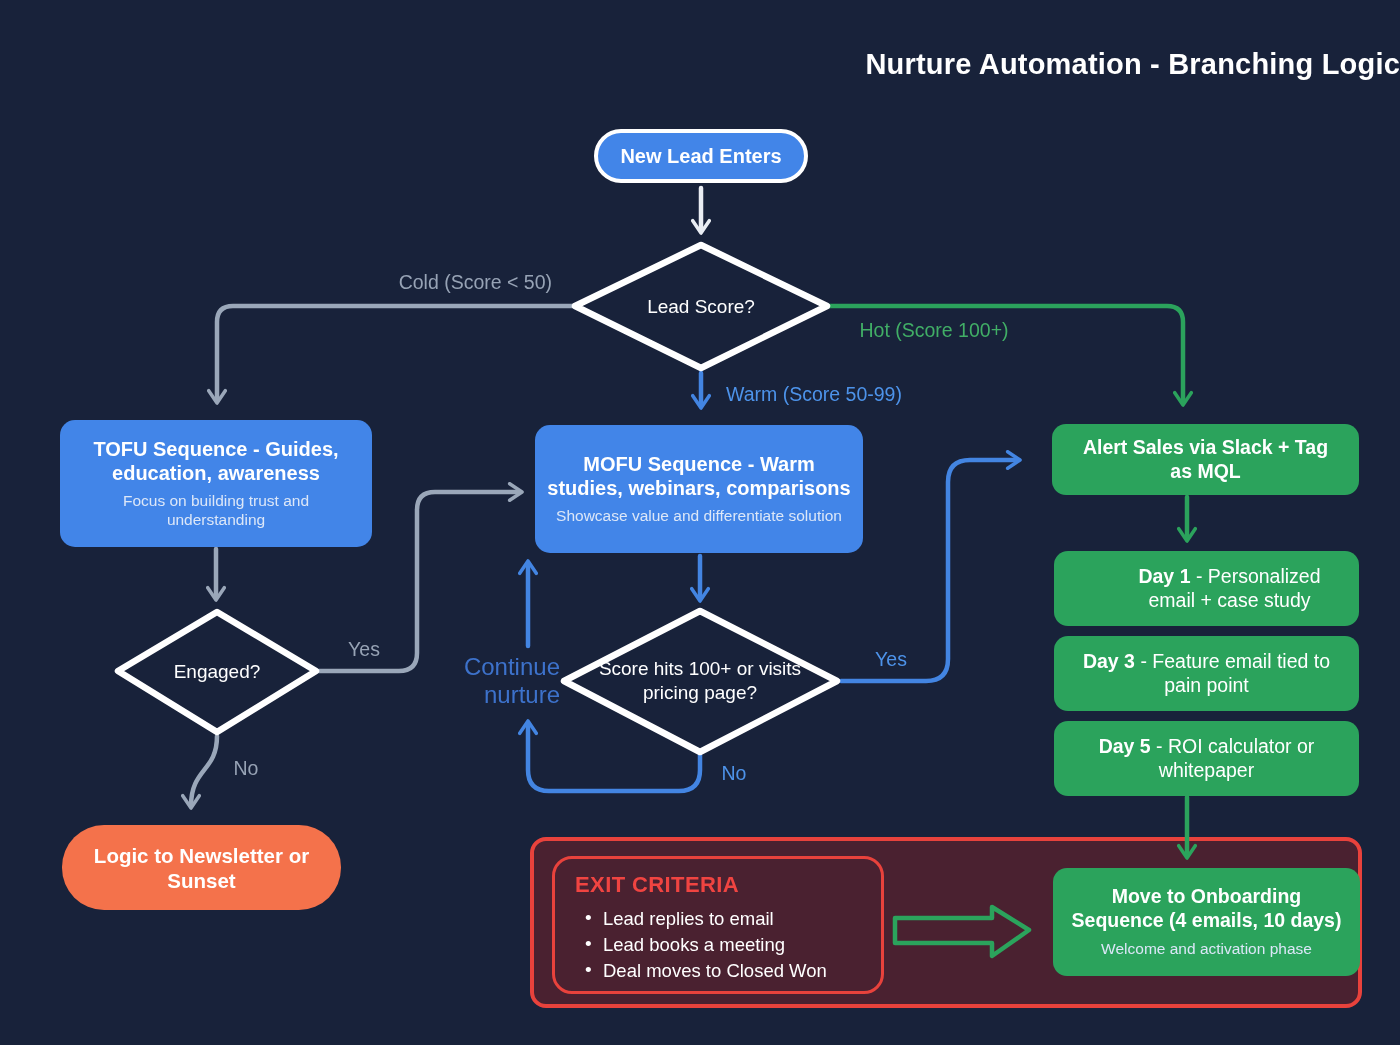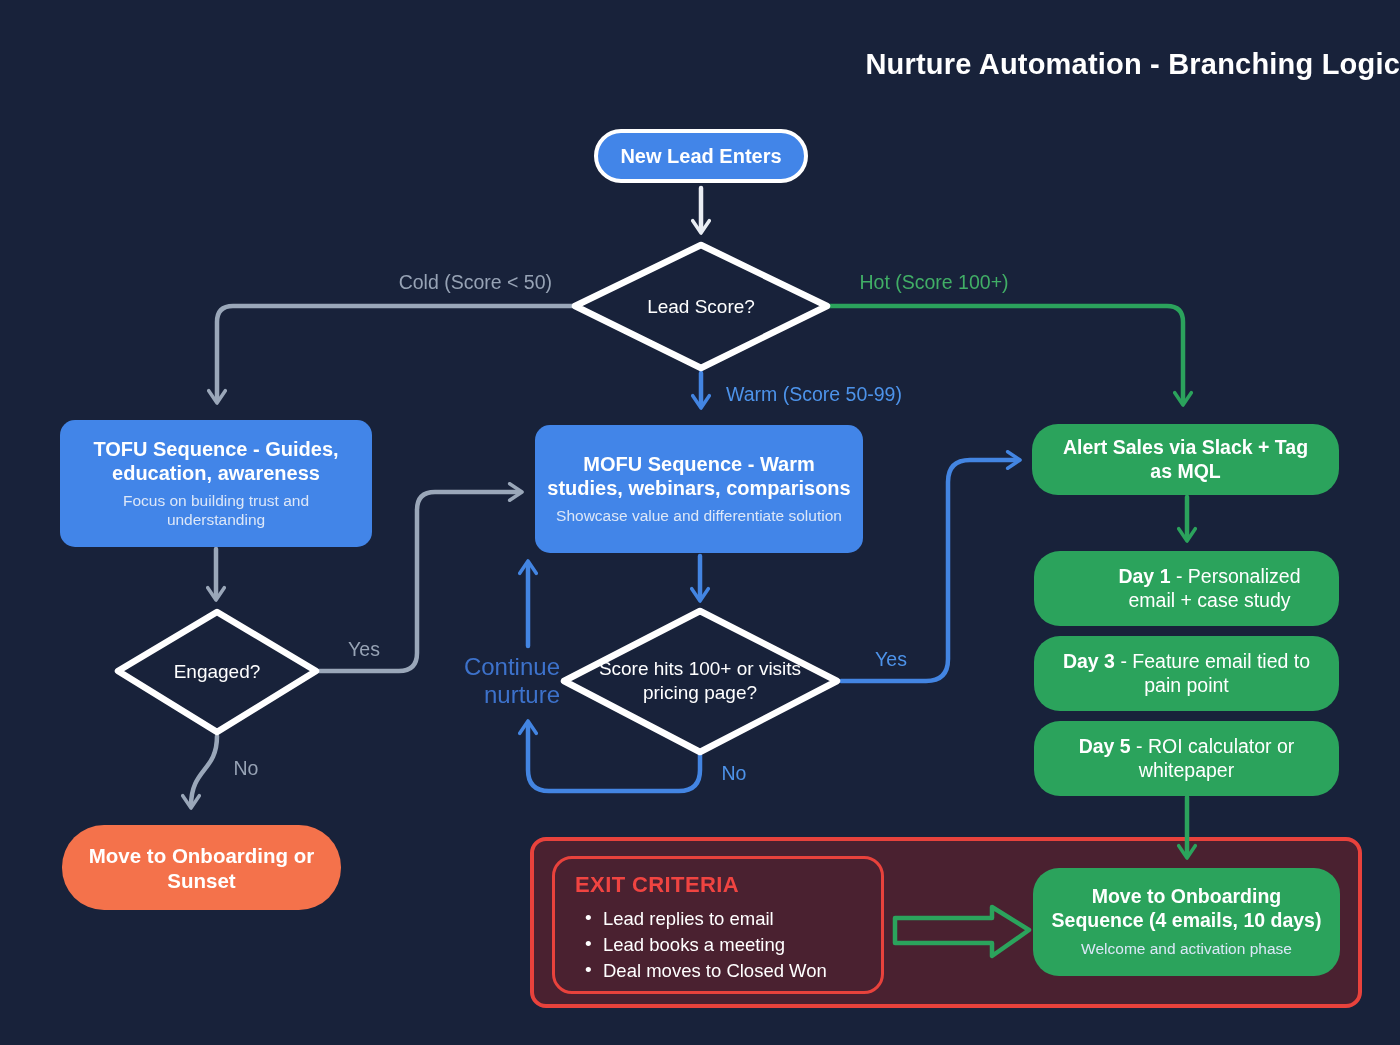--- a/index.html
+++ b/index.html
@@ -33,21 +33,21 @@
     text-align:right; font-size:29px; font-weight:700;
     letter-spacing:0.2px; color:var(--white);margin-top:8px;
   }
   .layer { position:absolute; left:0; top:0; width:1400px; height:1045px; }
   .node {
     position:absolute; box-sizing:border-box;
     display:flex; flex-direction:column; align-items:center; justify-content:center;
     text-align:center; line-height:1.22;
   }
   .blue-box  { background:var(--node-blue);  border-radius:15px; }
-  .green-box { background:var(--node-green); border-radius:26px; }
+  .green-box { background:var(--node-green); border-radius:14px;margin-left:20px; }
   .pill {
     background:var(--node-blue); border:4px solid var(--white);
     border-radius:30px; font-size:20px; font-weight:700;
   }
   .orange-pill {
     background:var(--node-orange); border-radius:42px;
     font-size:20.5px; font-weight:700;
   }
   .node-title   { font-weight:700; font-size:20px; }
   .node-sub     { font-weight:400; font-size:15.5px; color:var(--subtitle); margin-top:7px; }
@@ -55,21 +55,21 @@
   .day-text     { font-size:19.5px; font-weight:400; padding:0 14px; }
   .day-text b   { font-weight:700; }
   .diamond-label {
     position:absolute; display:flex; align-items:center; justify-content:center;
     text-align:center; font-size:19px; line-height:1.25; color:var(--white);
   }
   .edge-label {
     position:absolute; font-size:19.5px; text-align:center; line-height:1.18;
   }
   .lg { color:var(--label-gray); }
-  .lgr{ color:var(--label-green); }
+  .lgr{ color:var(--label-green);margin-top:48px; }
   .lb { color:var(--label-blue); }
   .lc { color:var(--continue-blue); font-size:24px;text-align:right; }
   
   .exit-container {
     position:absolute; left:530px; top:837px; width:832px; height:171px;
     box-sizing:border-box; background:var(--maroon);
     border:4px solid var(--red); border-radius:16px;
   }
   .exit-box {
     position:absolute; left:18px; top:15px; width:332px; height:138px;
@@ -182,21 +182,21 @@
   <div class="edge-label lg" style="left:338px; top:638px; width:52px;">Yes</div>
   <div class="edge-label lg" style="left:224px; top:757px; width:44px;">No</div>
 
   <div class="diamond-label" style="left:580px; top:655px; width:240px; height:52px;">Score hits 100+ or visits pricing page?</div>
 
   <div class="edge-label lc" style="left:462px; top:653px; width:98px;">Continue nurture</div>
   <div class="edge-label lb" style="left:865px; top:648px; width:52px;">Yes</div>
   <div class="edge-label lb" style="left:710px; top:762px; width:48px;">No</div>
 
   <div class="node orange-pill" style="left:62px; top:825px; width:279px; height:85px; padding:6px 18px;">
-    <span>Move to Onboarding or Sunset</span>
+    <span>Logic to Newsletter or Sunset</span>
   </div>
 
   <div class="node green-box" style="left:1034px; top:551px; width:305px; height:75px;padding-left:46px;">
     <div class="day-text"><b>Day 1</b><span> - Personalized email + case study</span></div>
   </div>
 
   <div class="node green-box" style="left:1034px; top:636px; width:305px; height:75px;">
     <div class="day-text"><b>Day 3</b><span> - Feature email tied to pain point</span></div>
   </div>
 

